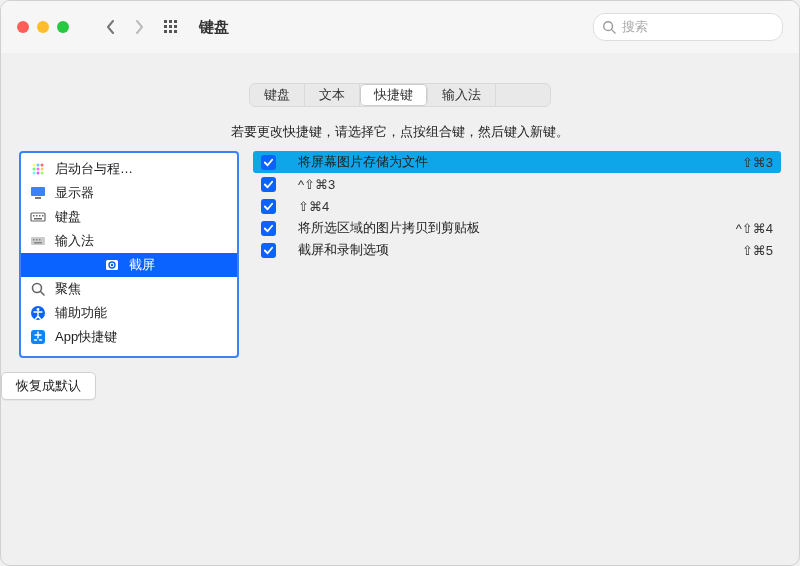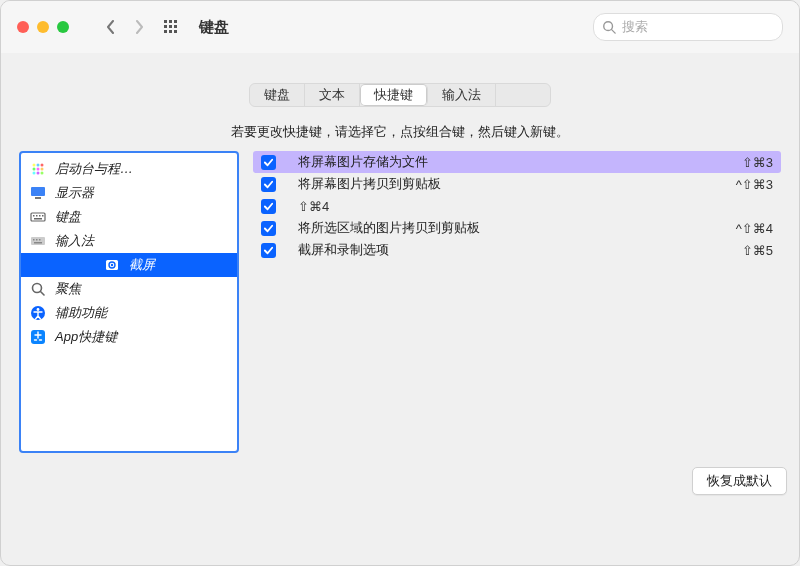--- a/index.html
+++ b/index.html
@@ -56,51 +56,50 @@
   .seg .tab.sel {
     background: #fff; font-weight: 500;
     box-shadow: 0 0 0 1px #ccc inset;
     border-radius: 5px;
   }
   
   .instruction { padding: 0 58px 10px 58px; font-size: 13px; color: #222; text-align: center; }
   
   .main { display: flex; padding: 0 18px; gap: 14px; }
   .sidebar {
-    width: 220px; height: 302px; background: #fff;
+    width: 220px; height: 207px; background: #fff;
     border: 2px solid #3b82f6; border-radius: 4px; padding: 4px 0;
     overflow: hidden;
-    font-style: italic;
   }
   .sb-item {
     display: flex; align-items: center; gap: 8px;
     padding: 3px 8px; font-size: 13px; color: #222;
   }
   .sb-item.sel { background: #0a63ff; color: #fff; justify-content: center; }
   .sb-icon {
     width: 18px; height: 16px; display: flex; align-items: center; justify-content: center;
     flex-shrink: 0;
   }
   .sb-icon svg { width: 16px; height: 16px; }
   .shortcut-pane { flex: 1; }
   .sc-row {
     display: flex; align-items: center; height: 22px;
     padding: 0 8px; font-size: 13px;
   }
-  .sc-row.sel { background: #c4b5fd; border-radius: 3px; }
+  .sc-row.sel { background: #0ea5e9; border-radius: 3px; }
   .sc-check {
     width: 15px; height: 15px; border-radius: 3px;
     background: #0a63ff; display: flex; align-items: center; justify-content: center;
     margin-right: 22px; flex-shrink: 0;
   }
   .sc-check svg { width: 11px; height: 11px; }
   .sc-label { flex: 1; color: #222; }
   .sc-keys { color: #333; font-size: 13px; white-space: nowrap; }
   
-  .footer { display: flex; justify-content: flex-end; padding: 14px 12px 0 0; }
+  .footer { display: flex; justify-content: flex-start; padding: 14px 28px 0 0; }
   .btn {
     background: #fff; border: 1px solid #d0d0d0; border-radius: 5px;
     padding: 4px 14px; font-size: 13px; color: #222;
     box-shadow: 0 1px 1px rgba(0,0,0,0.05);
   }
 </style>
 </head>
 <body>
 
 <div class="titlebar">
@@ -265,21 +264,20 @@
         </div>
       <div class="sc-label">将屏幕图片存储为文件</div>
       <div class="sc-keys">⇧⌘3</div>
     </div>
     <div class="sc-row">
       <div class="sc-check">
           <svg viewBox="0 0 12 12">
             <path d="M2 6 L5 9 L10 3" fill="none" stroke="#fff" stroke-width="2" stroke-linecap="round" stroke-linejoin="round"></path>
           </svg>
         </div>
-      <div class="sc-label">将屏幕图片拷贝到剪贴板</div>
       <div class="sc-keys">^⇧⌘3</div>
     </div>
     <div class="sc-row">
       <div class="sc-check">
           <svg viewBox="0 0 12 12">
             <path d="M2 6 L5 9 L10 3" fill="none" stroke="#fff" stroke-width="2" stroke-linecap="round" stroke-linejoin="round"></path>
           </svg>
         </div>
       <div class="sc-keys">⇧⌘4</div>
     </div>

